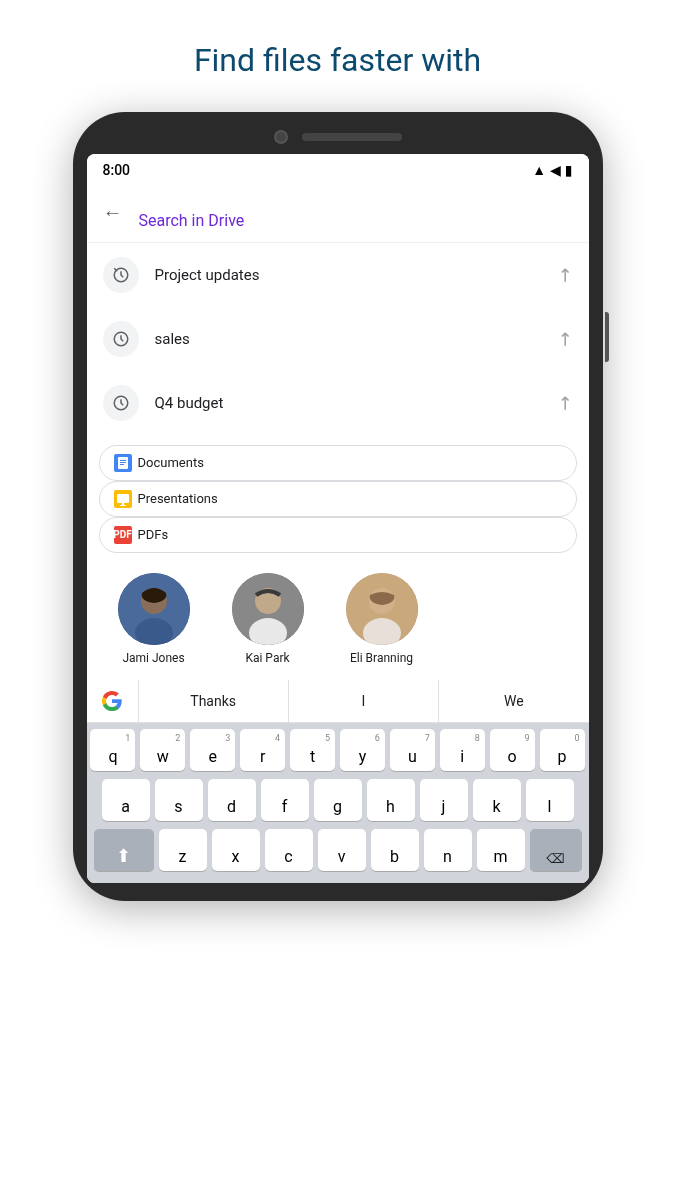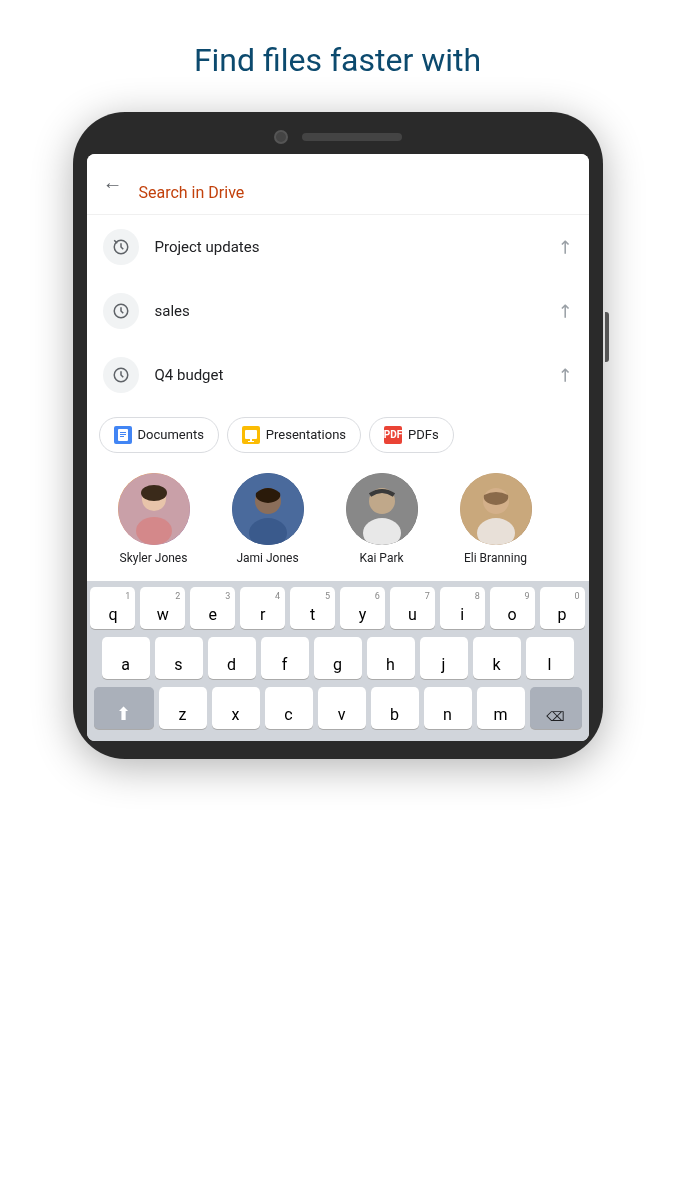--- a/index.html
+++ b/index.html
@@ -91,21 +91,21 @@
       background: #fff;
       border-bottom: 1px solid #f0f0f0;
     }
     .back-arrow {
       font-size: 20px;
       color: #5f6368;
       margin-right: 16px;
       cursor: pointer;
     }
     .search-input-text {
-      color: #c2410c;
+      color: #6d28d9;
       font-size: 16px;
       flex: 1;
       margin-top: 21px;
     }
 
     
     .recent-list {
       background: #fff;
     }
     .recent-item {
@@ -135,25 +135,26 @@
     .arrow-icon {
       color: #9aa0a6;
       font-size: 18px;
       transform: rotate(-45deg);
       display: inline-block;
     }
 
     
     .filter-chips {
       display: flex;
-      gap: 8px;
+      gap: 0;
       padding: 10px 12px;
       overflow-x: auto;
       background: #fff;
       scrollbar-width: none;
+      flex-direction: column;
     }
     .filter-chips::-webkit-scrollbar { display: none; }
     .chip {
       display: flex;
       align-items: center;
       gap: 6px;
       padding: 8px 14px;
       border: 1.5px solid #dadce0;
       border-radius: 20px;
       white-space: nowrap;
@@ -335,20 +336,28 @@
 
   <div class="phone-top-bar">
     <div class="camera"></div>
     <div class="speaker"></div>
   </div>
 
   <div class="phone-side-button"></div>
 
   <div class="phone-screen">
 
+    <div class="status-bar">
+      <span class="status-time">8:00</span>
+      <div class="status-icons">
+        <span class="wifi-icon">▲</span>
+        <span class="signal-icon">◀</span>
+        <span class="battery-icon">▮</span>
+      </div>
+    </div>
 
     <div class="search-bar">
       <span class="back-arrow">←</span>
       <span class="search-input-text">Search in Drive</span>
     </div>
 
     <div class="recent-list">
 
       <div class="recent-item">
         <div class="history-icon">
@@ -413,31 +422,20 @@
       <div class="chip">
         <div class="chip-icon chip-pdf">
           <span style="color:white;font-size:10px;font-weight:bold;">PDF</span>
         </div>
         <span>PDFs</span>
       </div>
     </div>
 
     <div class="people-row">
 
-      <div class="person-item">
-        <div class="avatar avatar-skyler">
-          <svg width="72" height="72" viewBox="0 0 72 72">
-            <circle cx="36" cy="36" r="36" fill="#c9a0a8"></circle>
-            <circle cx="36" cy="26" r="12" fill="#e8c4aa"></circle>
-            <ellipse cx="36" cy="58" rx="18" ry="14" fill="#d4888a"></ellipse>
-            <ellipse cx="36" cy="20" rx="13" ry="8" fill="#3a2a1a"></ellipse>
-          </svg>
-        </div>
-        <span class="person-name">Skyler Jones</span>
-      </div>
 
       <div class="person-item">
         <div class="avatar avatar-jami">
           <svg width="72" height="72" viewBox="0 0 72 72">
             <circle cx="36" cy="36" r="36" fill="#4a6a9c"></circle>
             <circle cx="36" cy="28" r="13" fill="#8b6e5a"></circle>
             <ellipse cx="36" cy="60" rx="19" ry="15" fill="#3a5a8c"></ellipse>
             <path d="M24 20 Q36 10 48 20 Q50 28 36 30 Q22 28 24 20" fill="#2a1a0a"></path>
           </svg>
         </div>
@@ -465,20 +463,39 @@
             <path d="M24 22 Q36 16 48 22 Q50 30 36 32 Q22 30 24 22" fill="#8a6a4a"></path>
           </svg>
         </div>
         <span class="person-name">Eli Branning</span>
       </div>
 
     </div>
 
     <div class="keyboard-area">
 
+      <div class="keyboard-suggestions">
+        <div class="suggestion-google">
+          <svg class="google-g" viewBox="0 0 24 24">
+            <path d="M22.56 12.25c0-.78-.07-1.53-.2-2.25H12v4.26h5.92c-.26 1.37-1.04 2.53-2.21 3.31v2.77h3.57c2.08-1.92 3.28-4.74 3.28-8.09z" fill="#4285F4"></path>
+            <path d="M12 23c2.97 0 5.46-.98 7.28-2.66l-3.57-2.77c-.98.66-2.23 1.06-3.71 1.06-2.86 0-5.29-1.93-6.16-4.53H2.18v2.84C3.99 20.53 7.7 23 12 23z" fill="#34A853"></path>
+            <path d="M5.84 14.09c-.22-.66-.35-1.36-.35-2.09s.13-1.43.35-2.09V7.07H2.18C1.43 8.55 1 10.22 1 12s.43 3.45 1.18 4.93l2.85-2.22.81-.62z" fill="#FBBC05"></path>
+            <path d="M12 5.38c1.62 0 3.06.56 4.21 1.64l3.15-3.15C17.45 2.09 14.97 1 12 1 7.7 1 3.99 3.47 2.18 7.07l3.66 2.84c.87-2.6 3.3-4.53 6.16-4.53z" fill="#EA4335"></path>
+          </svg>
+        </div>
+        <div class="suggestion-word">
+          <span>Thanks</span>
+        </div>
+        <div class="suggestion-word">
+          <span>I</span>
+        </div>
+        <div class="suggestion-word">
+          <span>We</span>
+        </div>
+      </div>
 
       <div class="keyboard-rows">
 
         <div class="key-row">
           <div class="key"><span class="key-number">1</span>q</div>
           <div class="key"><span class="key-number">2</span>w</div>
           <div class="key"><span class="key-number">3</span>e</div>
           <div class="key"><span class="key-number">4</span>r</div>
           <div class="key"><span class="key-number">5</span>t</div>
           <div class="key"><span class="key-number">6</span>y</div>

